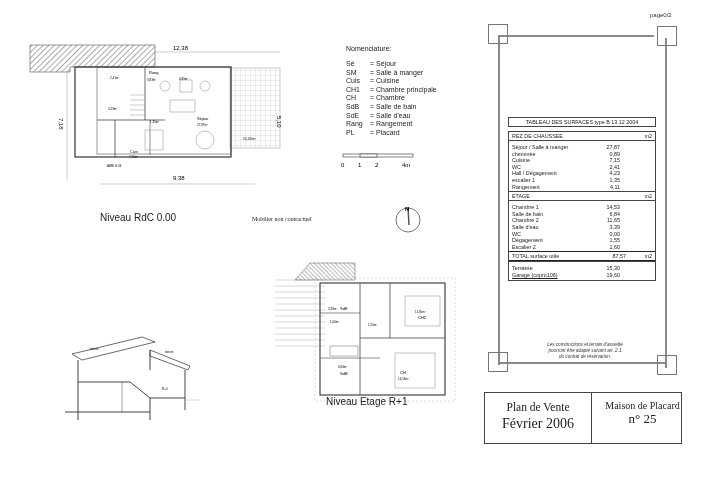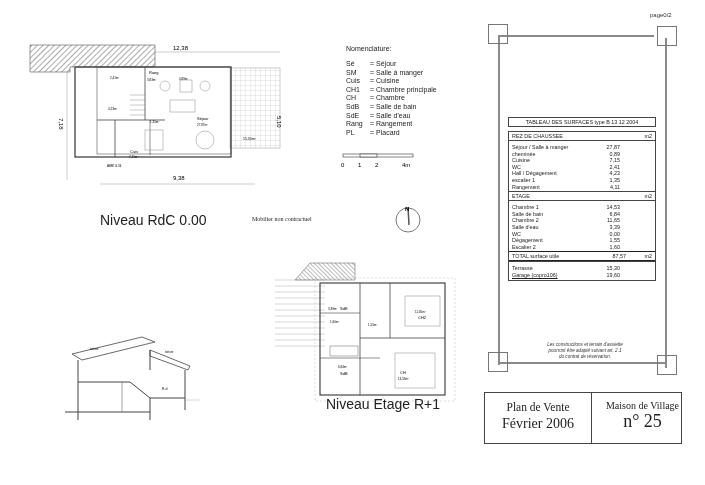--- a/index.html
+++ b/index.html
@@ -28,29 +28,29 @@
 
   .note { position:absolute; left:530px; top:342px; width:110px; text-align:center; font-size:4.6px; font-style:italic; line-height:6px; color:#333; }
 
   
   .title-block { position:absolute; left:484px; top:392px; width:196px; height:50px; border:1px solid #444; display:flex; font-family:"Liberation Serif", serif;gap:12px; }
   .tb-left { width:106px; border-right:1px solid #444; text-align:center; }
   .tb-right { flex:1; text-align:center; }
   .tb-l1 { font-size:11.5px; margin-top:8px; }
   .tb-l2 { font-size:14px; margin-top:3px; }
   .tb-r1 { font-size:10px; margin-top:7px; }
-  .tb-r2 { font-size:18px; margin-top:0px; }
+  .tb-r2 { font-size:13px; margin-top:0px; }
 
   
   .nomen { position:absolute; left:346px; top:45px; font-size:7px; color:#222; }
   .nomen-title { margin-bottom:8px; }
   .nomen-row { display:flex; height:8.6px; line-height:8.6px; }
   .nomen-row .abbr { width:24px; }
 
-  .label-niveau { position:absolute; font-size:14px; color:#222; }
+  .label-niveau { position:absolute; font-size:10px; color:#222; }
   .mobilier { position:absolute; left:252px; top:216px; font-size:6px; font-family:"Liberation Serif", serif; }
 
   svg { position:absolute; overflow:visible; }
   .dim { font-size:6px; }
 </style>
 </head>
 <body>
 
 <div class="abs page-num">page0/2</div>
 
@@ -159,21 +159,21 @@
   <div>pourront être adapté suivant art. 2.1</div>
   <div>du contrat de réservation.</div>
 </div>
 
 <div class="title-block">
   <div class="tb-left">
     <div class="tb-l1">Plan de Vente</div>
     <div class="tb-l2">Février 2006</div>
   </div>
   <div class="tb-right">
-    <div class="tb-r1">Maison de Village</div>
+    <div class="tb-r1">Maison de Placard</div>
     <div class="tb-r2">n° 25</div>
   </div>
 </div>
 
 <div class="nomen">
   <div class="nomen-title">Nomenclature:</div>
   <div class="nomen-row">
       <span class="abbr">Sé</span>
       <span>= Séjour</span>
     </div>

